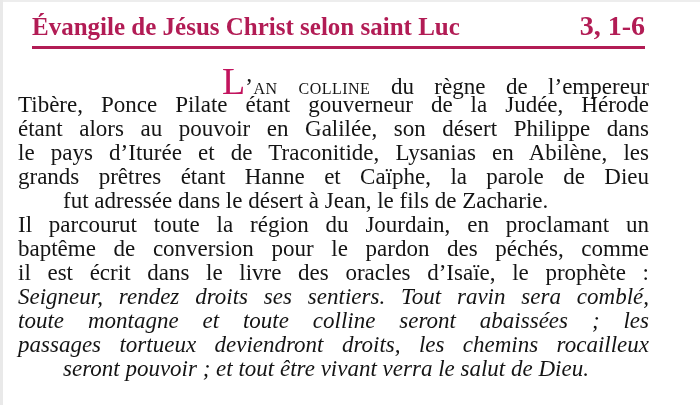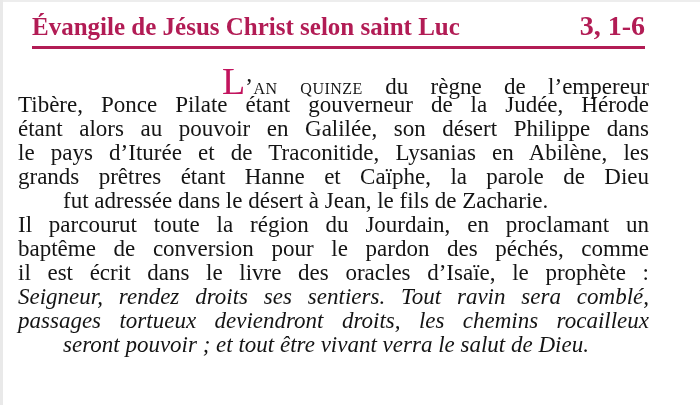--- a/index.html
+++ b/index.html
@@ -83,36 +83,37 @@
 <div class="page">
 
   <header class="reading-header">
     <h1 class="reading-title">Évangile de Jésus Christ selon saint Luc</h1>
     <span class="verse-reference">3, 1-6</span>
   </header>
 
   <main class="reading-body">
 
     <div class="para">
-      <div class="line first-line"><span class="initial">L</span><span class="smallcaps">’an quinze</span><span> du règne de l’empereur</span></div>
+      <div class="line first-line"><span class="initial">L</span><span class="smallcaps">’an colline</span><span> du règne de l’empereur</span></div>
       <div>
           <div class="line">Tibère, Ponce Pilate étant gouverneur de la Judée, Hérode</div>
           <div class="line">étant alors au pouvoir en Galilée, son désert Philippe dans</div>
           <div class="line">le pays d’Iturée et de Traconitide, Lysanias en Abilène, les</div>
           <div class="line">grands prêtres étant Hanne et Caïphe, la parole de Dieu</div>
           <div class="line line-last">fut adressée dans le désert à Jean, le fils de Zacharie.</div>
         </div>
     </div>
 
     <div class="para">
         <div class="line">Il parcourut toute la région du Jourdain, en proclamant un</div>
         <div class="line">baptême de conversion pour le pardon des péchés, comme</div>
         <div class="line">il est écrit dans le livre des oracles d’Isaïe, le prophète :</div>
       </div>
 
     <div class="para italic">
         <div class="line">Seigneur, rendez droits ses sentiers. Tout ravin sera comblé,</div>
+        <div class="line">toute montagne et toute colline seront abaissées ; les</div>
         <div class="line">passages tortueux deviendront droits, les chemins rocailleux</div>
         <div class="line line-last">seront pouvoir ; et tout être vivant verra le salut de Dieu.</div>
       </div>
 
   </main>
 </div>
 
 </body></html>

